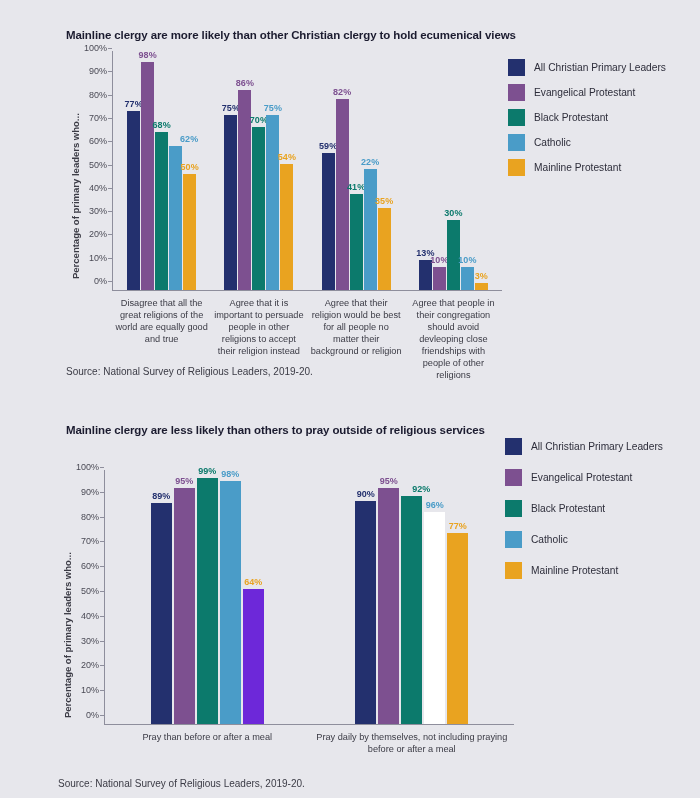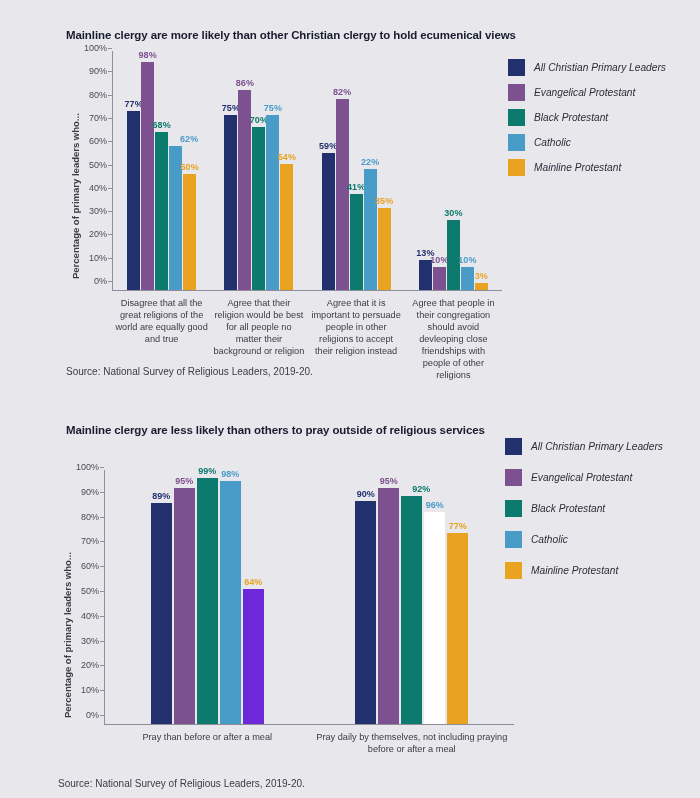--- a/index.html
+++ b/index.html
@@ -127,21 +127,21 @@
   .xlabel {
     flex: 1 1 0;
     text-align: center;
     font-size: 9.2px;
     line-height: 12px;
     color: #3b3b45;
     padding: 0 2px;
   }
 
   
-  .legend { position: absolute; font-style: italic; }
+  .legend { position: absolute; }
   #legend-1 { left: 500px; top: 48px; }
   #legend-2 { left: 505px; top: 438px; }
   .legend-row {
     display: flex;
     align-items: center;
     margin-bottom: 8px;
   }
   #legend-2 .legend-row { margin-bottom: 14px; }
   .swatch {
     width: 17px; height: 17px;
@@ -245,22 +245,22 @@
             <div class="bar" style="height: 23.3px; background: rgb(74, 156, 200);">
               <span class="vlabel" style="color: rgb(74, 156, 200);">10%</span>
             </div>
             <div class="bar" style="height: 6.99px; background: rgb(233, 163, 32);">
               <span class="vlabel" style="color: rgb(233, 163, 32);">3%</span>
             </div>
           </div>
         </div>
       <div class="xlabels" id="xlabels-1">
           <div class="xlabel">Disagree that all the great religions of the world are equally good and true</div>
+          <div class="xlabel">Agree that it is important to persuade people in other religions to accept their religion instead</div>
           <div class="xlabel">Agree that their religion would be best for all people no matter their background or religion</div>
-          <div class="xlabel">Agree that it is important to persuade people in other religions to accept their religion instead</div>
           <div class="xlabel">Agree that people in their congregation should avoid devleoping close friendships with people of other religions</div>
         </div>
     </div>
 
     <div class="legend" id="legend-1">
         <div class="legend-row">
           <span class="swatch" style="background: rgb(35, 48, 110);"></span>
           <span class="legend-label">All Christian Primary Leaders</span>
         </div>
         <div class="legend-row">

